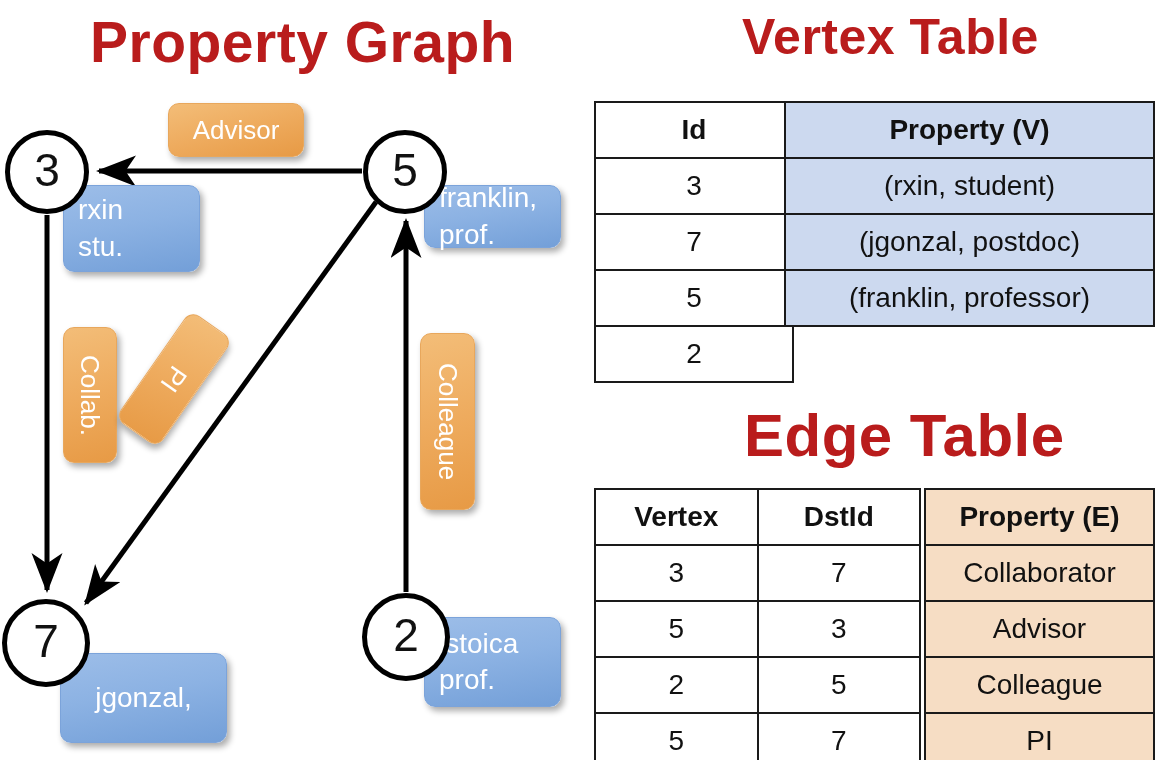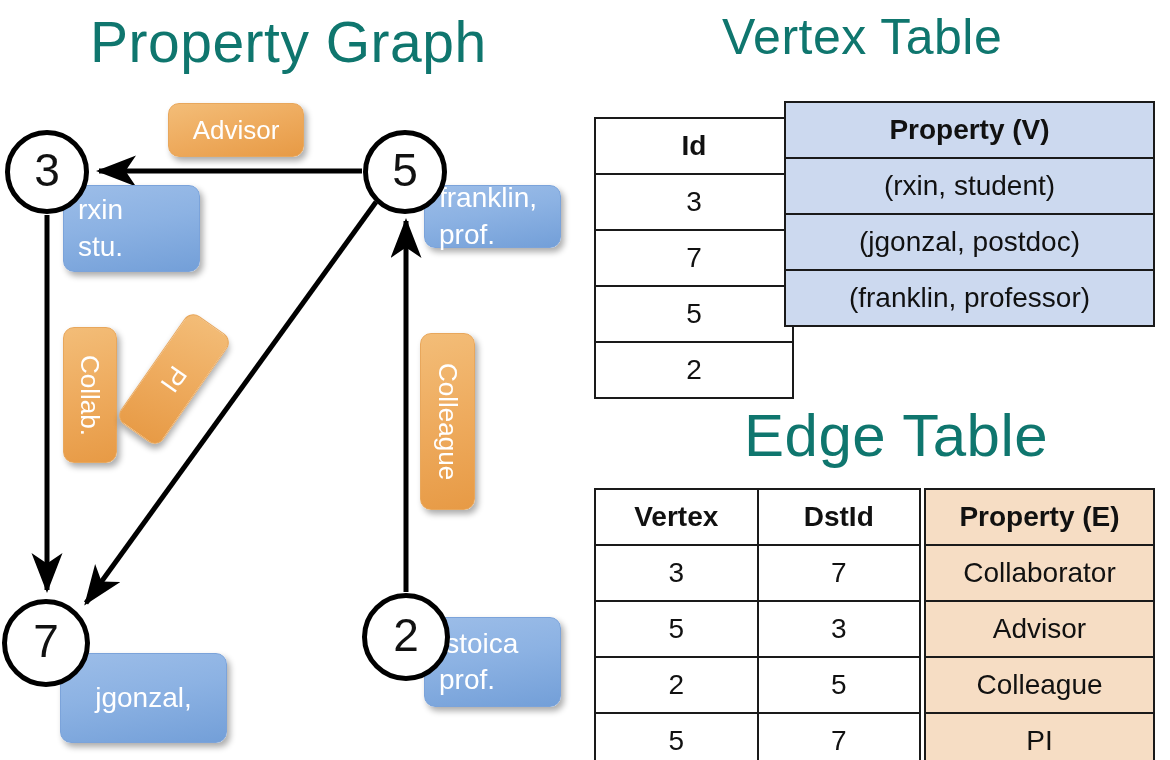--- a/index.html
+++ b/index.html
@@ -2,24 +2,24 @@
 <html><head>
 <meta charset="utf-8">
 <title>Property Graph</title>
 <style>
   html,body{margin:0;padding:0;background:#fff;}
   body{width:1170px;height:760px;position:relative;overflow:hidden;
        font-family:"Liberation Sans","DejaVu Sans",sans-serif;color:#000;}
   .stage{position:absolute;left:0;top:0;width:1170px;height:760px;}
 
   
-  .title{position:absolute;font-weight:400;color:#0f766e;white-space:nowrap;
+  .title{position:absolute;font-weight:700;color:#b91c1c;white-space:nowrap;
          letter-spacing:.5px;line-height:1;}
   #title-graph{left:90px;top:14px;font-size:57px;}
-  #title-vertex{left:722px;top:12px;font-size:50px;}
+  #title-vertex{left:742px;top:12px;font-size:50px;}
   #title-edge{left:744px;top:406px;font-size:60px;}
 
   
   #graph-svg{position:absolute;left:0;top:0;width:585px;height:760px;}
 
   
   .node{position:absolute;border:5px solid #000;border-radius:50%;
         background:#fff;box-sizing:border-box;display:flex;
         align-items:center;justify-content:center;}
   .node span{font-size:46px;color:#111;line-height:1;
@@ -54,21 +54,21 @@
   .vtext{writing-mode:vertical-rl;text-orientation:mixed;
          white-space:nowrap;line-height:1;}
   .pi-text{writing-mode:vertical-rl;white-space:nowrap;line-height:1;}
 
   
   .tbl{position:absolute;border-collapse:collapse;table-layout:fixed;}
   .tbl td,.tbl th{border:2px solid #1a1a1a;text-align:center;
                   font-weight:400;font-size:28px;color:#111;padding:0;}
   .tbl .hd{font-weight:700;font-size:28px;}
 
-  #vertex-id-table{left:594px;top:117px;width:200px;}
+  #vertex-id-table{left:594px;top:101px;width:200px;}
   #vertex-id-table td{height:54px;background:#fff;}
   #vertex-prop-table{left:784px;top:101px;width:371px;}
   #vertex-prop-table td{height:54px;background:#ccd9ef;}
 
   #edge-ids-table{left:594px;top:488px;width:327px;}
   #edge-ids-table td{height:54px;background:#fff;}
   #edge-prop-table{left:924px;top:488px;width:231px;}
   #edge-prop-table td{height:54px;background:#f6ddc4;}
 </style>
 </head>

